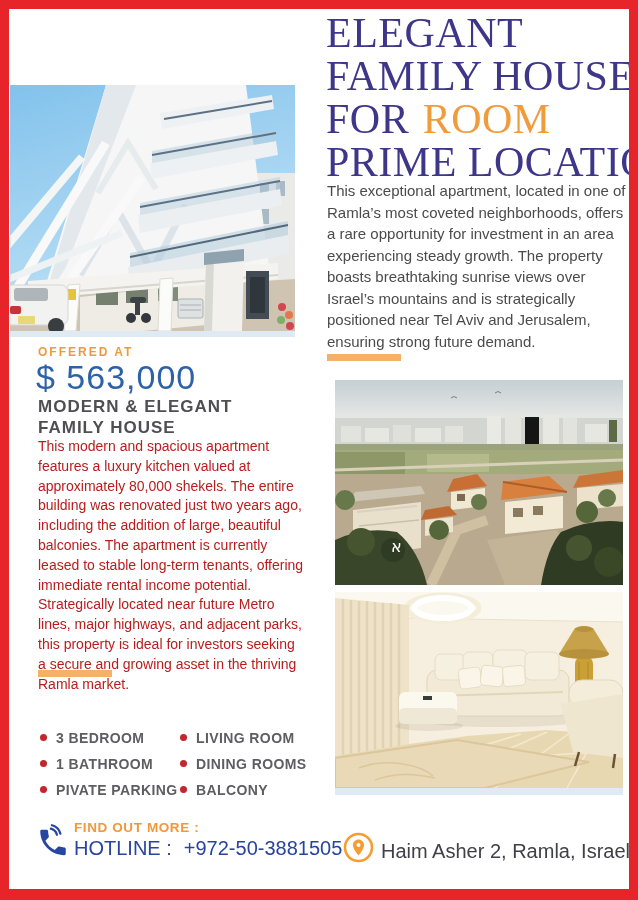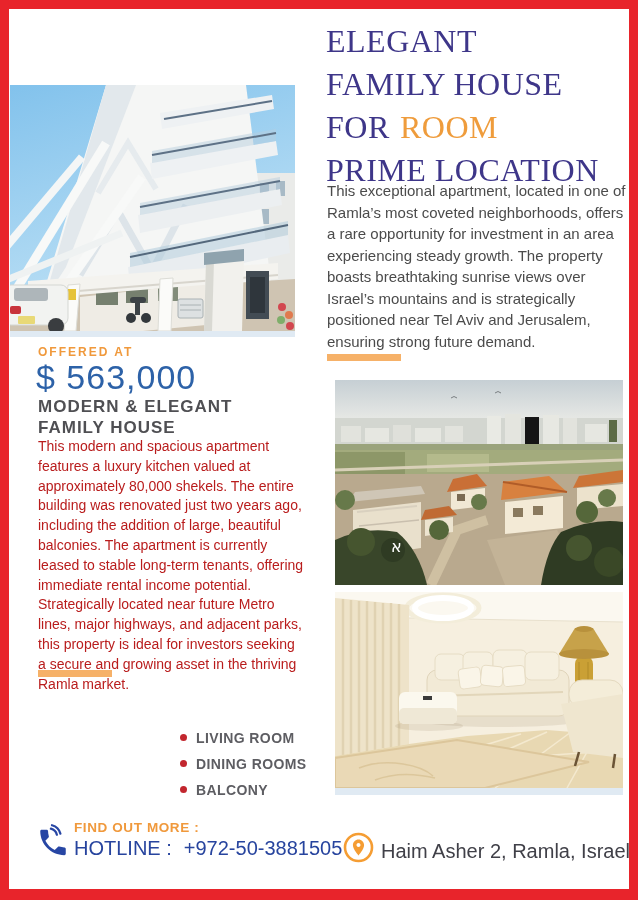--- a/index.html
+++ b/index.html
@@ -7,21 +7,21 @@
     position:relative;width:638px;height:900px;background:#ffffff;
     font-family:"Liberation Sans",sans-serif;overflow:hidden;
   }
   .frame{position:absolute;inset:0;border:9px solid #e8242b;border-bottom-width:11px;pointer-events:none;z-index:50;}
   .abs{position:absolute;}
   
   .photo{display:block;}
   .shadow-strip{background:#e0eaf3;}
   
   .title-block{left:326px;top:12px;width:304px;color:#3e3689;
-    font-family:"Liberation Serif",serif;font-size:32px;line-height:43px;letter-spacing:0.5px;margin-top:8px;}
+    font-family:"Liberation Serif",serif;font-size:42px;line-height:43px;letter-spacing:0.5px;}
   .title-line{white-space:nowrap;}
   .hl{color:#ef9c3c;}
   .pfx{margin-right:0.32em;}
   .intro{left:327px;top:180px;width:300px;font-size:15px;line-height:21.5px;color:#4b4b4b;}
   .bar{width:74px;height:7px;background:#f6b168;}
   
   .offered{left:38px;top:345px;font-size:12px;font-weight:bold;color:#f0993c;letter-spacing:2px;}
   .price{left:36px;top:358px;font-size:34px;color:#2d62a8;letter-spacing:1px;}
   .subtitle{left:38px;top:396px;font-size:17px;line-height:21px;font-weight:bold;color:#4f4f53;letter-spacing:1px;}
   .desc{left:38px;top:437px;width:268px;font-size:14px;line-height:19.8px;color:#b91c1c;}
@@ -263,20 +263,34 @@
 
   <div class="abs offered">OFFERED AT</div>
   <div class="abs price">$ 563,000</div>
   <div class="abs subtitle">
     <div>MODERN &amp; ELEGANT</div>
     <div>FAMILY HOUSE</div>
   </div>
   <div class="abs desc">This modern and spacious apartment features a luxury kitchen valued at approximately 80,000 shekels. The entire building was renovated just two years ago, including the addition of large, beautiful balconies. The apartment is currently leased to stable long-term tenants, offering immediate rental income potential. Strategically located near future Metro lines, major highways, and adjacent parks, this property is ideal for investors seeking a secure and growing asset in the thriving Ramla market.</div>
   <div class="abs bar" style="left:38px;top:670px;"></div>
 
+  <div class="abs feat-col" style="left:40px;top:730px;">
+    <div class="feat-item">
+        <span class="dot"></span>
+        <span class="feat-label">3 BEDROOM</span>
+      </div>
+    <div class="feat-item">
+        <span class="dot"></span>
+        <span class="feat-label">1 BATHROOM</span>
+      </div>
+    <div class="feat-item">
+        <span class="dot"></span>
+        <span class="feat-label">PIVATE PARKING</span>
+      </div>
+  </div>
   <div class="abs feat-col" style="left:180px;top:730px;">
     <div class="feat-item">
         <span class="dot"></span>
         <span class="feat-label">LIVING ROOM</span>
       </div>
     <div class="feat-item">
         <span class="dot"></span>
         <span class="feat-label">DINING ROOMS</span>
       </div>
     <div class="feat-item">

